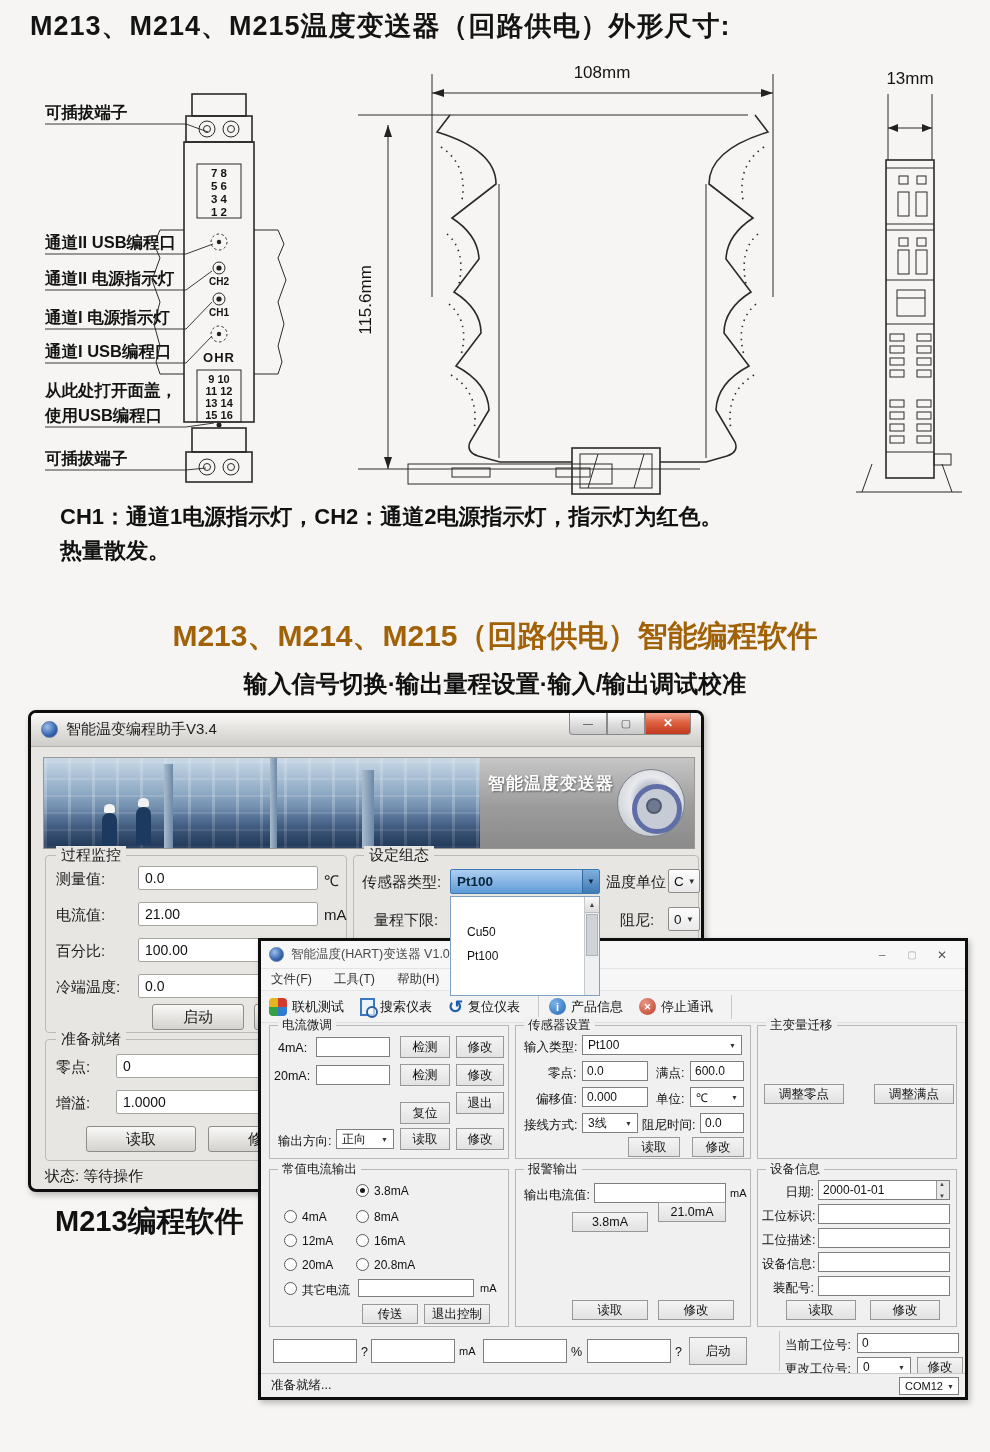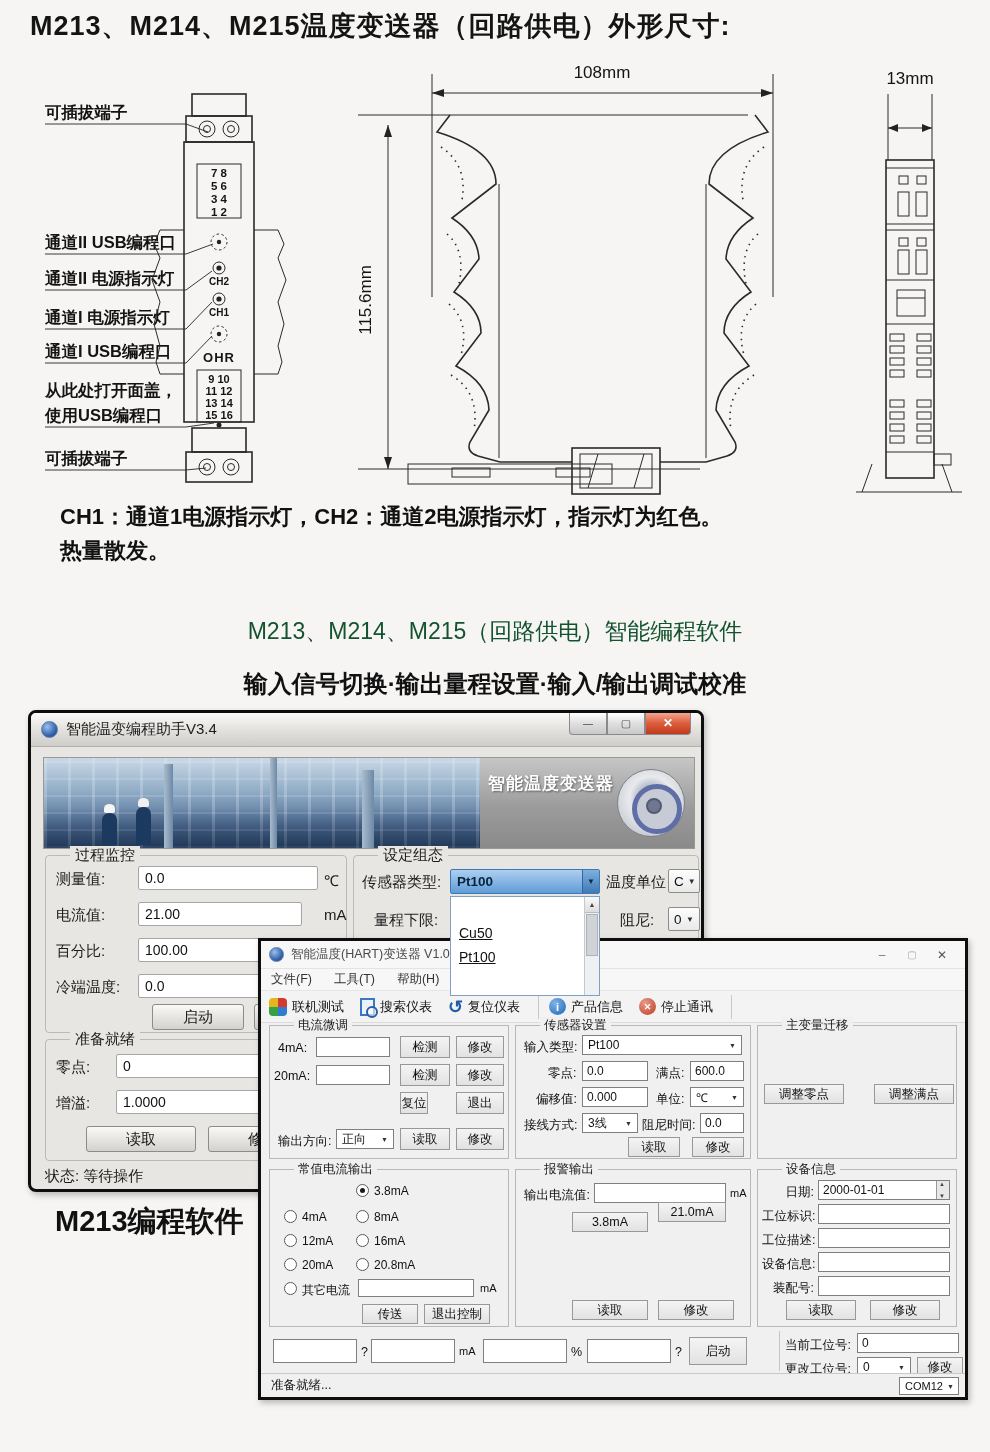--- a/index.html
+++ b/index.html
@@ -4,21 +4,21 @@
 <style>
   * { box-sizing: border-box; margin: 0; padding: 0; }
   html,body { background:#e9e8e6; }
   body { font-family:"Liberation Sans", sans-serif; }
   #stage { position:relative; width:990px; height:1452px; background:#f6f5f3; overflow:hidden; margin:0 auto; }
   .abs { position:absolute; }
 
   
   .h1 { left:30px; top:8px; font-size:27px; font-weight:bold; color:#141414; letter-spacing:1px; }
   .notes { left:60px; top:500px; font-size:22px; font-weight:600; color:#111; line-height:34px; }
-  .h2 { left:0; top:616px; width:100%; text-align:center; font-size:23px; font-weight:normal; color:#14532d; }
+  .h2 { left:0; top:616px; width:100%; text-align:center; font-size:30px; font-weight:bold; color:#a16207; }
   .h3 { left:0; top:668px; width:100%; text-align:center; font-size:24px; font-weight:bold; color:#111; }
   .cap { font-size:29px; font-weight:bold; color:#111; }
 
   
   svg text { font-family:"Liberation Sans", sans-serif; fill:#141414; }
   .dline { stroke:#2a2a2a; stroke-width:1.6; fill:none; }
   .thin  { stroke:#2a2a2a; stroke-width:1; fill:none; }
   .dots  { stroke:#2a2a2a; stroke-width:1.6; fill:none; stroke-dasharray:1.5 5; }
   .callout { stroke:#3a3a3a; stroke-width:1; fill:none; }
   .dlabel { font-size:16.5px; font-weight:600; }
@@ -63,39 +63,39 @@
                  text-shadow:1px 1px 2px rgba(0,0,0,.45); letter-spacing:1px; }
   .txdev { position:absolute; right:9px; top:11px; width:68px; height:68px; border-radius:50%;
            background:radial-gradient(circle at 50% 42%, #aab3c4 0 20%, #e9eaed 42%, #cfd3d9 70%, #9aa0a9 100%);
            border:1px solid #7d828a; }
   .txdev::before { content:""; position:absolute; left:14px; top:14px; width:40px; height:40px; border-radius:50%;
            border:5px solid #5f6ea6; background:#c6cbd6; }
   .txdev::after { content:""; position:absolute; left:28px; top:28px; width:12px; height:12px; border-radius:50%;
            background:#6e7890; border:2px solid #525b6e; }
 
   .g1 { position:absolute; border:1px solid #bcbab5; border-radius:4px; }
-  .g1 .t { position:absolute; top:-10px; left:10px; background:#e8e6e3; padding:0 5px; font-size:15px; color:#1c1c1c;margin-left:14px; }
+  .g1 .t { position:absolute; top:-10px; left:10px; background:#e8e6e3; padding:0 5px; font-size:15px; color:#1c1c1c; }
   .l1 { position:absolute; font-size:15px; color:#1c1c1c; white-space:nowrap; }
   .in1 { position:absolute; height:24px; background:#fff; border:1px solid #a5a5a3; border-radius:2px;
          font-size:14px; padding:0 6px; font-family:inherit; color:#111; }
   .btn1 { position:absolute; display:flex; align-items:center; justify-content:center;
           background:linear-gradient(#f9f9f8,#e8e7e4 45%,#d4d2ce); border:1px solid #8d8c88;
           border-radius:3px; font-size:15px; color:#161616; }
   .cmbBlue { position:absolute; height:25px; border:1px solid #3c79b5; border-radius:2px;
           background:linear-gradient(#aecff1,#5f9cd6); color:#08243d; font-size:13.5px; font-weight:bold;
           display:flex; align-items:center; padding:0 6px; }
   .cmbBlue .arr { position:absolute; right:0; top:0; bottom:0; width:17px;
           background:linear-gradient(#7fb0dd,#3f7ab6); border-left:1px solid #33679c;
           display:flex; align-items:center; justify-content:center; }
   .cmbBlue .arr::before { content:"▼"; font-size:8px; color:#0c2a46; }
   .cmb1 { position:absolute; height:24px; background:linear-gradient(#fdfdfd,#e9e9e9); border:1px solid #8d8c88;
           border-radius:2px; font-size:13.5px; color:#111; display:flex; align-items:center; padding:0 5px; }
   .cmb1::after { content:"▼"; font-size:8px; color:#333; margin-left:auto; padding-left:4px; }
   .dlist { position:absolute; background:#fff; border:1px solid #7da0c4; z-index:5; }
-  .ditem { height:24px; font-size:14px; color:#111; padding:4px 0 0 8px;text-decoration:underline; }
+  .ditem { height:24px; font-size:12px; color:#111; padding:4px 0 0 16px; }
   .dscroll { position:absolute; top:0; right:0; bottom:0; width:15px; background:#eef0f2; border-left:1px solid #c5c9cd; }
   .dup { position:absolute; top:0; left:0; right:0; height:16px; background:linear-gradient(#fafafa,#dcdcdc);
          border-bottom:1px solid #b9b9b9; display:flex; align-items:center; justify-content:center; }
   .dup::before { content:"▲"; font-size:7px; color:#444; }
   .dthumb { position:absolute; top:17px; left:1px; width:12px; height:42px; background:#cfd2d6; border:1px solid #aeb1b5; }
 
   
   .win2 { left:258px; top:938px; width:710px; height:462px; background:#f0f0f0;
           border:3px solid #0e0e0e; box-shadow:2px 3px 6px rgba(0,0,0,.25); }
   .w2bar { position:absolute; left:0; top:0; right:0; height:28px; background:#f7f7f7; border-bottom:1px solid #e3e3e3;
@@ -116,21 +116,21 @@
             background:conic-gradient(#d23b2f 0 90deg,#2e7dd1 90deg 180deg,#35a045 180deg 270deg,#e4b51f 270deg 360deg); }
   .ic-doc { position:relative; width:15px; height:18px; background:#eaf2fb; border:2px solid #3a78c2; }
   .ic-doc::after { content:""; position:absolute; right:-5px; bottom:-4px; width:8px; height:8px; border:2px solid #2c5f9e; border-radius:50%; background:rgba(255,255,255,.6); }
   .ic-undo { font-size:18px; line-height:18px; color:#1d5fae; font-weight:bold; }
   .ic-info { width:17px; height:17px; border-radius:50%; background:radial-gradient(circle at 35% 30%, #7db4e8, #1f66b4);
              color:#fff; font-size:11px; font-weight:bold; display:flex; align-items:center; justify-content:center; }
   .ic-stop { width:17px; height:17px; border-radius:50%; background:radial-gradient(circle at 35% 30%, #e89a8a, #bc3a22);
              color:#fff; font-size:9px; font-weight:bold; display:flex; align-items:center; justify-content:center; }
 
   .g2 { position:absolute; border:1px solid #b7b7b7; }
-  .g2 .t { position:absolute; top:-9px; left:8px; background:#f0f0f0; padding:0 4px; font-size:12.5px; color:#1a1a1a;margin-left:16px; }
+  .g2 .t { position:absolute; top:-9px; left:8px; background:#f0f0f0; padding:0 4px; font-size:12.5px; color:#1a1a1a; }
   .l2 { position:absolute; font-size:12.5px; color:#111; white-space:nowrap; }
   .in2 { position:absolute; background:#fff; border:1px solid #7f7f7f; font-size:12px; padding:0 4px;
          font-family:inherit; color:#111; }
   .btn2 { position:absolute; display:flex; align-items:center; justify-content:center;
           background:linear-gradient(#f4f4f4,#e2e2e2); border:1px solid #989898; font-size:12.5px; color:#111; }
   .cmb2 { position:absolute; background:#fff; border:1px solid #7f7f7f; font-size:12px; color:#111;
           display:flex; align-items:center; padding:0 5px; }
   .cmb2::after { content:"▼"; font-size:7px; color:#333; margin-left:auto; padding-left:4px; }
   .radio { position:absolute; width:13px; height:13px; border:1px solid #595959; border-radius:50%; background:#fff; }
   .radio.sel::after { content:""; position:absolute; left:3px; top:3px; width:5px; height:5px; border-radius:50%; background:#1a1a1a; }
@@ -319,21 +319,21 @@
         <div class="txdev"></div>
       </div>
     </div>
 
     <div class="g1" style="left:14px;top:142px;width:302px;height:178px">
       <div class="t">过程监控</div>
       <div class="l1" style="left:10px;top:14px">测量值:</div>
       <input class="in1" style="left: 92px; top: 10px; width: 180px;" value="0.0">
       <div class="l1" style="left:278px;top:14px">℃</div>
       <div class="l1" style="left:10px;top:50px">电流值:</div>
-      <input class="in1" style="left: 92px; top: 46px; width: 164px;" value="21.00">
+      <input class="in1" style="left: 92px; top: 46px; width: 180px;" value="21.00">
       <div class="l1" style="left:278px;top:50px">mA</div>
       <div class="l1" style="left:10px;top:86px">百分比:</div>
       <input class="in1" style="left: 92px; top: 82px; width: 180px;" value="100.00">
       <div class="l1" style="left:278px;top:86px">%</div>
       <div class="l1" style="left:10px;top:122px">冷端温度:</div>
       <input class="in1" style="left: 92px; top: 118px; width: 180px;" value="0.0">
       <div class="btn1" style="left:106px;top:148px;width:92px;height:26px">启动</div>
       <div class="btn1" style="left:208px;top:148px;width:92px;height:26px">停止</div>
     </div>
 
@@ -423,21 +423,21 @@
     <div class="g2" style="left:8px;top:84px;width:240px;height:134px">
       <div class="t">电流微调</div>
       <div class="l2" style="left:8px;top:15px">4mA:</div>
       <input class="in2" style="left: 46px; top: 11px; width: 74px; height: 20px;">
       <div class="btn2" style="left:130px;top:10px;width:50px;height:22px">检测</div>
       <div class="btn2" style="left:186px;top:10px;width:48px;height:22px">修改</div>
       <div class="l2" style="left:4px;top:43px">20mA:</div>
       <input class="in2" style="left: 46px; top: 39px; width: 74px; height: 20px;">
       <div class="btn2" style="left:130px;top:38px;width:50px;height:22px">检测</div>
       <div class="btn2" style="left:186px;top:38px;width:48px;height:22px">修改</div>
-      <div class="btn2" style="left:130px;top:66px;width:28px;height:22px">复位</div>
+      <div class="btn2" style="left:130px;top:76px;width:50px;height:22px">复位</div>
       <div class="btn2" style="left:186px;top:66px;width:48px;height:22px">退出</div>
       <div class="l2" style="left:8px;top:107px">输出方向:</div>
       <div class="cmb2" style="left:66px;top:103px;width:58px;height:20px">
         <span>正向</span>
       </div>
       <div class="btn2" style="left:130px;top:102px;width:50px;height:22px">读取</div>
       <div class="btn2" style="left:186px;top:102px;width:48px;height:22px">修改</div>
     </div>
 
     <div class="g2" style="left:8px;top:228px;width:240px;height:158px">

